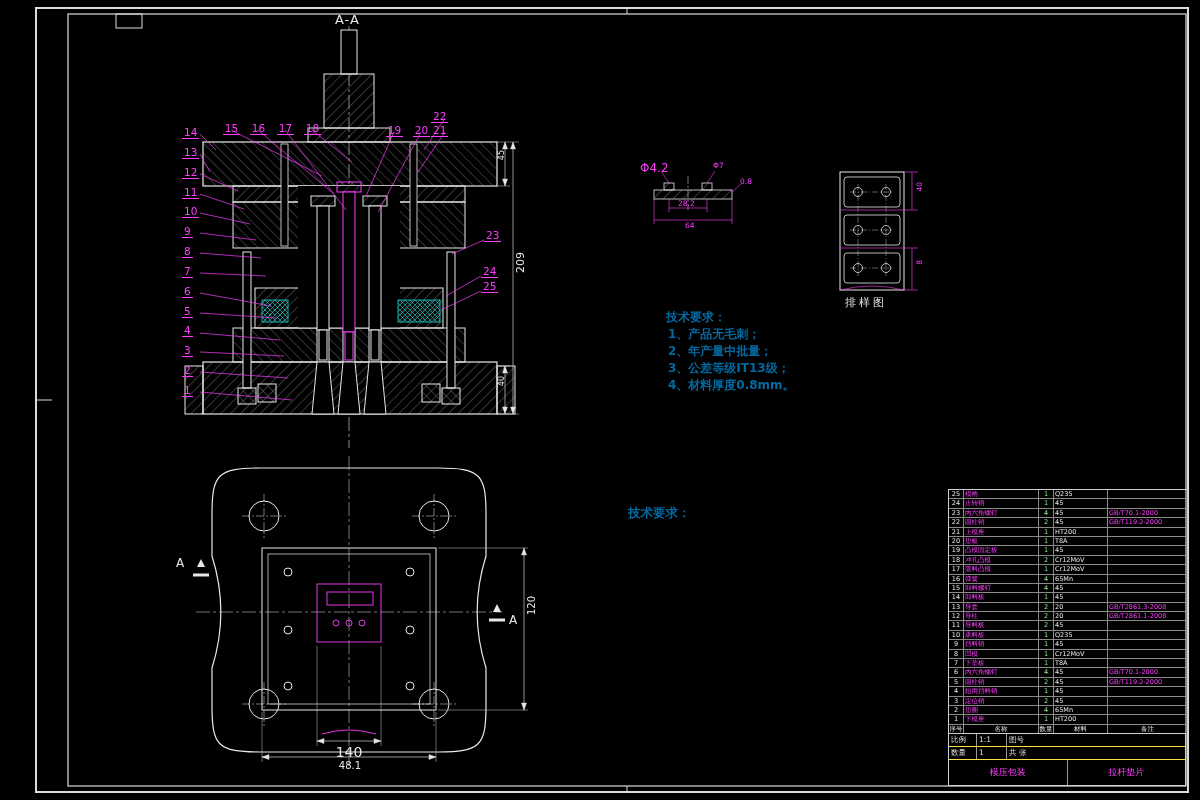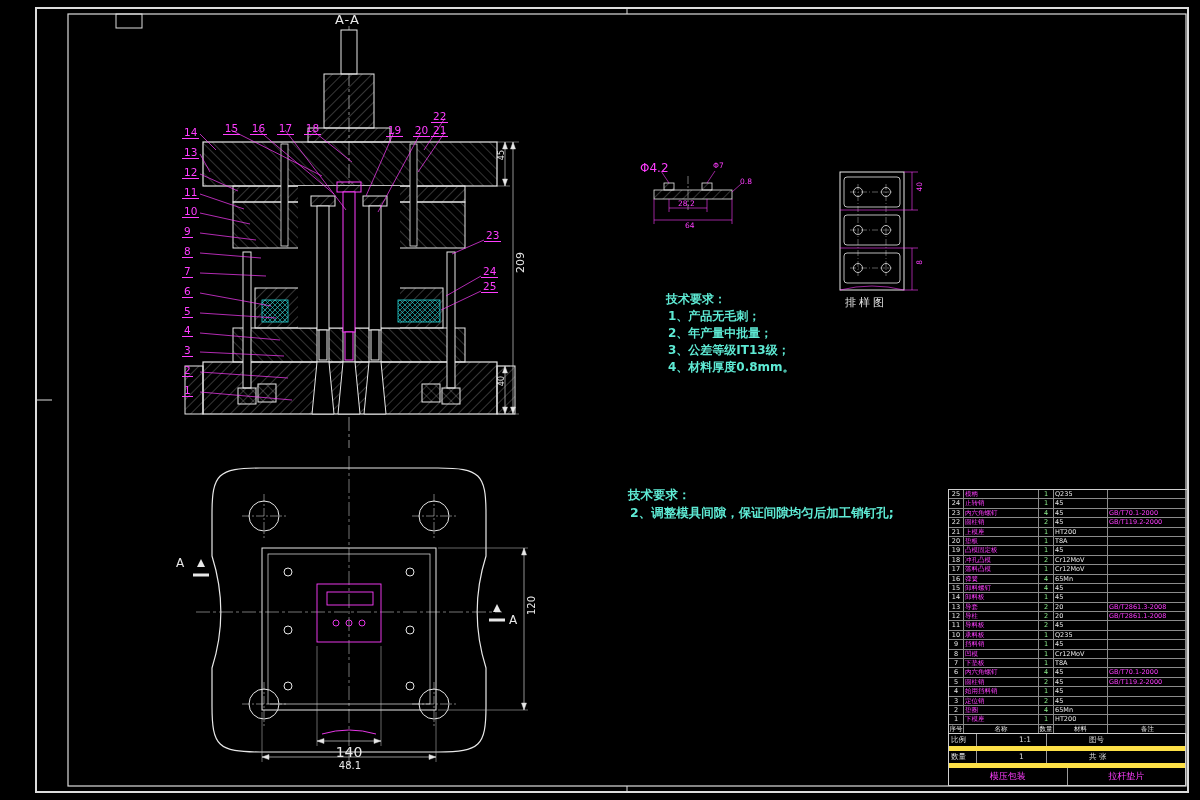--- a/index.html
+++ b/index.html
@@ -12,21 +12,21 @@
   .center{text-align:center;}
   
   .balloon{display:inline-block;color:#ff3dff;border-bottom:1px solid #ff3dff;
            font-size:10.5px;padding:0 2px;line-height:12px;}
   .lb-col{position:absolute;display:flex;flex-direction:column;}
   .lb-col .slot{height:19.85px;}
   .lb-row{position:absolute;display:flex;}
   .lb-row .slot{width:27px;text-align:center;}
   .lb-colc .slot{height:14px;}
   
-  .tech{position:absolute;color:#5eead4;font-weight:bold;}
+  .tech{position:absolute;color:#0369a1;font-weight:bold;margin-top:18px;}
   .tech1{left:666px;top:291px;font-size:12px;line-height:17px;}
   .tech2{left:628px;top:486px;font-size:12.5px;line-height:18px;}
   .tech .tech-item{padding-left:2px;}
   
   .bom{position:absolute;left:948px;top:489px;width:238px;border:1px solid #cfcfcf;border-bottom:none;}
   .bom-row{display:grid;grid-template-columns:15px 75px 15px 54px 79px;height:9.4px;}
   .bom-row .c{border-right:1px solid #8b8b8b;border-bottom:1px solid #8b8b8b;font-size:6.5px;
               line-height:9.2px;overflow:hidden;white-space:nowrap;padding-left:1px;color:#e8e8e8;}
   .bom-row .c:last-child{border-right:none;}
   .c.name{color:#ff3dff;}
@@ -39,21 +39,21 @@
           border:1px solid #cfcfcf;font-size:7.5px;color:#ddd;box-sizing:border-box;}
   .tb-left{width:112px;border-right:1px solid #9a9a9a;display:flex;flex-direction:column;}
   .tb-project{height:14px;line-height:14px;text-align:center;border-bottom:1px solid #9a9a9a;
               color:#ff3dff;font-size:6.5px;overflow:hidden;white-space:nowrap;}
   .tb-grid{flex:1;display:grid;grid-template-columns:26px 40px 1fr;grid-auto-rows:1fr;}
   .tb-grid span{border-right:1px solid #9a9a9a;border-bottom:1px solid #9a9a9a;padding-left:2px;
                 line-height:12px;overflow:hidden;}
   .tb-grid span:nth-child(3n){border-right:none;}
   .tb-right{flex:1;display:flex;flex-direction:column;}
   .tb-row{display:grid;grid-template-columns:28px 30px 1fr;height:12px;line-height:12px;
-          border-bottom:5px solid #fde047;gap:40px;}
+          border-bottom:1px solid #fde047;}
   .tb-row span{border-right:1px solid #9a9a9a;padding-left:2px;overflow:hidden;}
   .tb-row span:last-child{border-right:none;}
   .tb-names{flex:1;display:flex;}
   .tb-name{flex:1;display:flex;align-items:center;justify-content:center;color:#ff3dff;
            font-size:9px;border-right:1px solid #9a9a9a;overflow:hidden;}
   .tb-name:last-child{border-right:none;}
 </style>
 </head>
 <body>
 
@@ -355,21 +355,20 @@
   <div class="tech-item">1、产品无毛刺；</div>
         <div class="tech-item">2、年产量中批量；</div>
         <div class="tech-item">3、公差等级IT13级；</div>
         <div class="tech-item">4、材料厚度0.8mm。</div>
       </div>
 </div>
 <div class="tech tech2">
   <div class="tech-title">技术要求：</div>
   <div>
 
-        <div class="tech-item">2、调整模具间隙，保证间隙均匀后加工销钉孔;</div>
       </div>
 </div>
 
 <div class="bom">
   <div>
 
   <div class="bom-row">
       <span class="c seq">25</span>
       <span class="c name">模柄</span>
       <span class="c qty">1</span>

